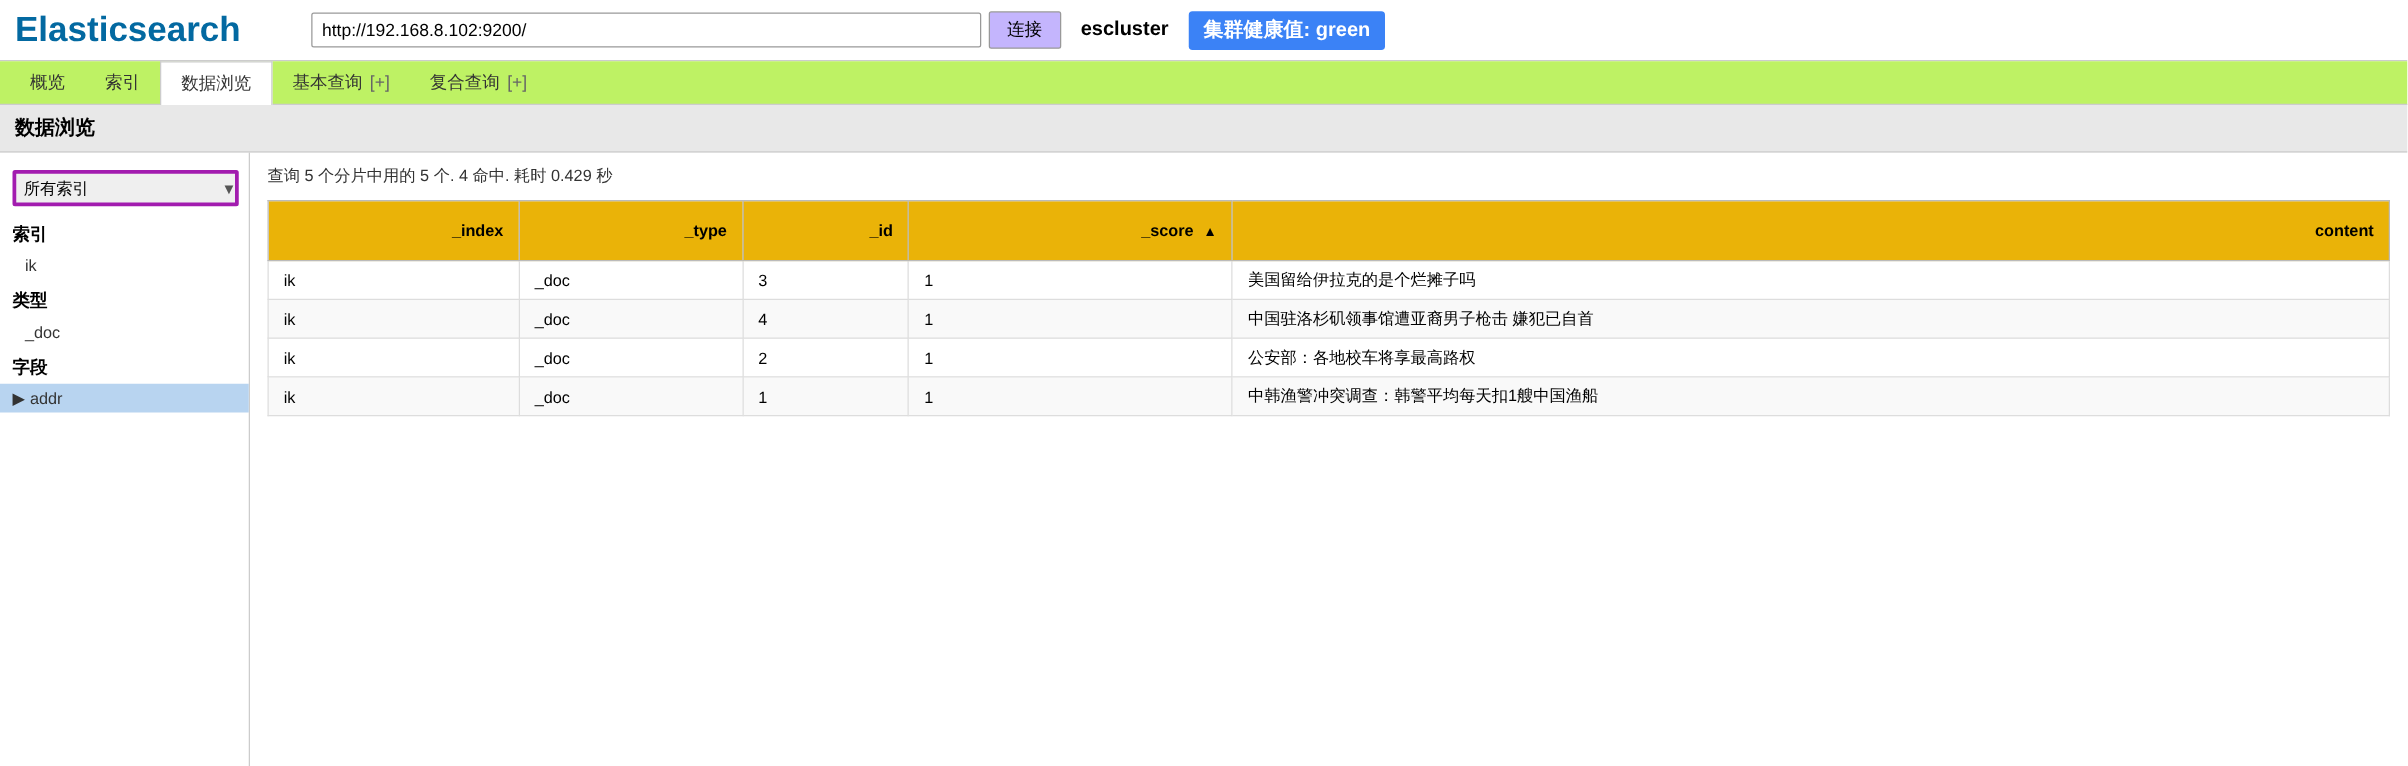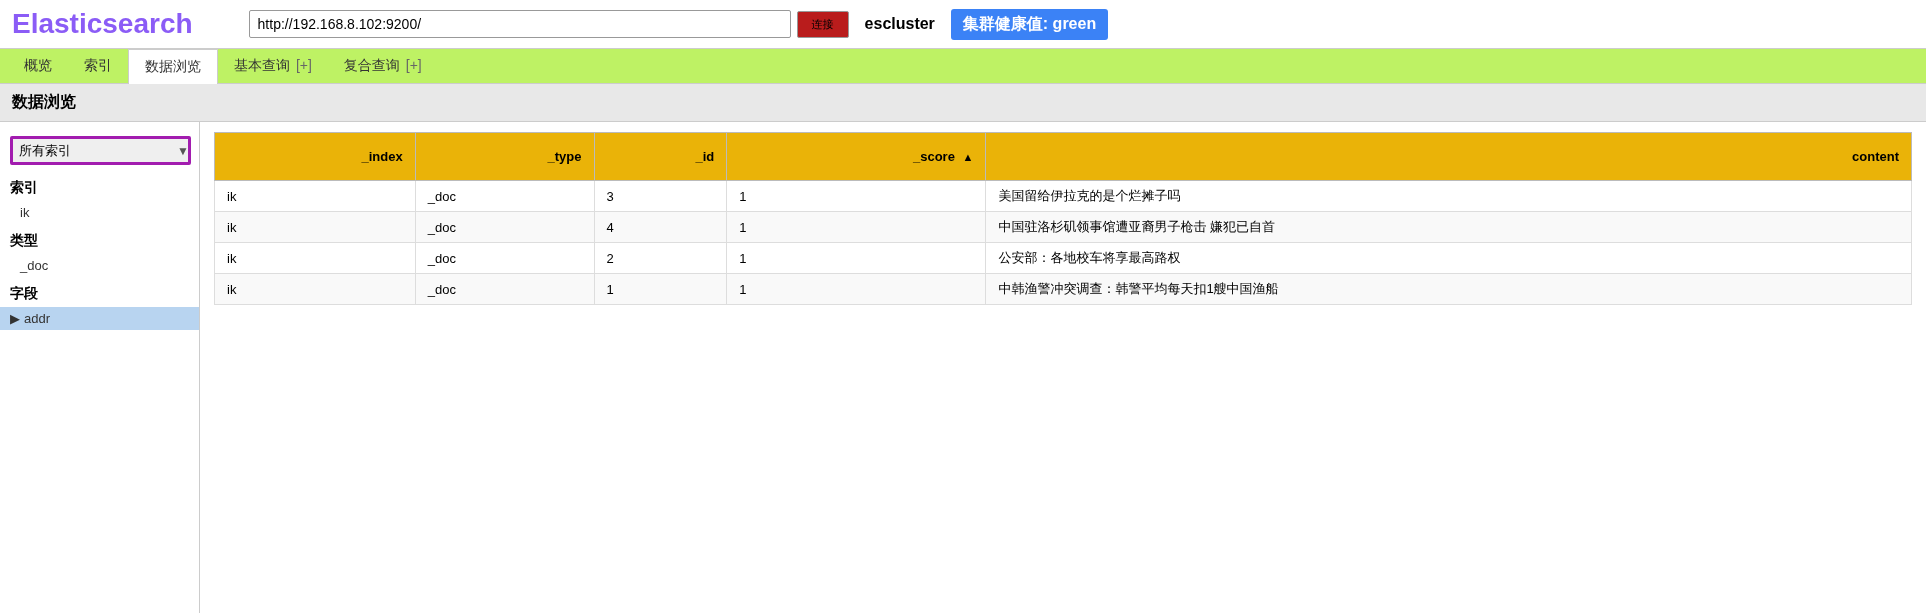--- a/index.html
+++ b/index.html
@@ -10,42 +10,42 @@
       display: flex;
       align-items: center;
       padding: 8px 12px;
       background: #fff;
       border-bottom: 1px solid #ccc;
       gap: 16px;
     }
     .header-title {
       font-size: 28px;
       font-weight: bold;
-      color: #8b5cf6;
+      color: #0369a1;
     }
     .url-bar {
       display: flex;
       align-items: center;
       gap: 6px;
       flex: 1;
       max-width: 600px;
       margin-left: 40px;
     }
     .url-input {
       flex: 1;
       padding: 5px 8px;
       font-size: 14px;
       border: 1px solid #999;
       border-radius: 2px;
     }
     .connect-btn {
       padding: 5px 14px;
-      font-size: 11px;
+      font-size: 14px;
       border: 1px solid #999;
-      background: #b91c1c;
+      background: #c4b5fd;
       cursor: pointer;
       border-radius: 2px;
     }
     .cluster-name {
       font-size: 16px;
       font-weight: bold;
       color: #000;
     }
     .health-badge {
       background: #3b82f6;
@@ -230,20 +230,21 @@
     <div class="sidebar-item">_doc</div>
 
     <div class="sidebar-section-label">字段</div>
     <div class="sidebar-item-with-arrow highlighted">
       <span>▶</span>
       <span>addr</span>
     </div>
   </div>
 
   <div class="data-area">
+    <div class="query-info">查询 5 个分片中用的 5 个. 4 命中. 耗时 0.429 秒</div>
 
     <table class="data-table">
       <thead>
         <tr>
           <th>_index</th>
           <th>_type</th>
           <th>_id</th>
           <th>_score <span class="sort-arrow">▲</span></th>
           <th>content</th>
         </tr>

